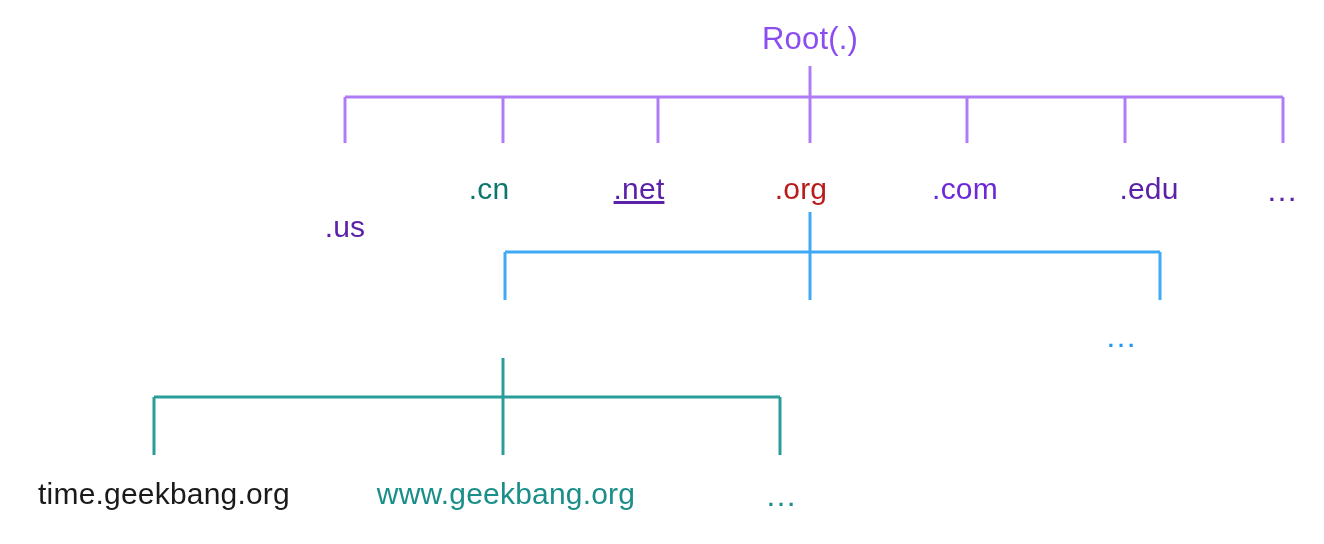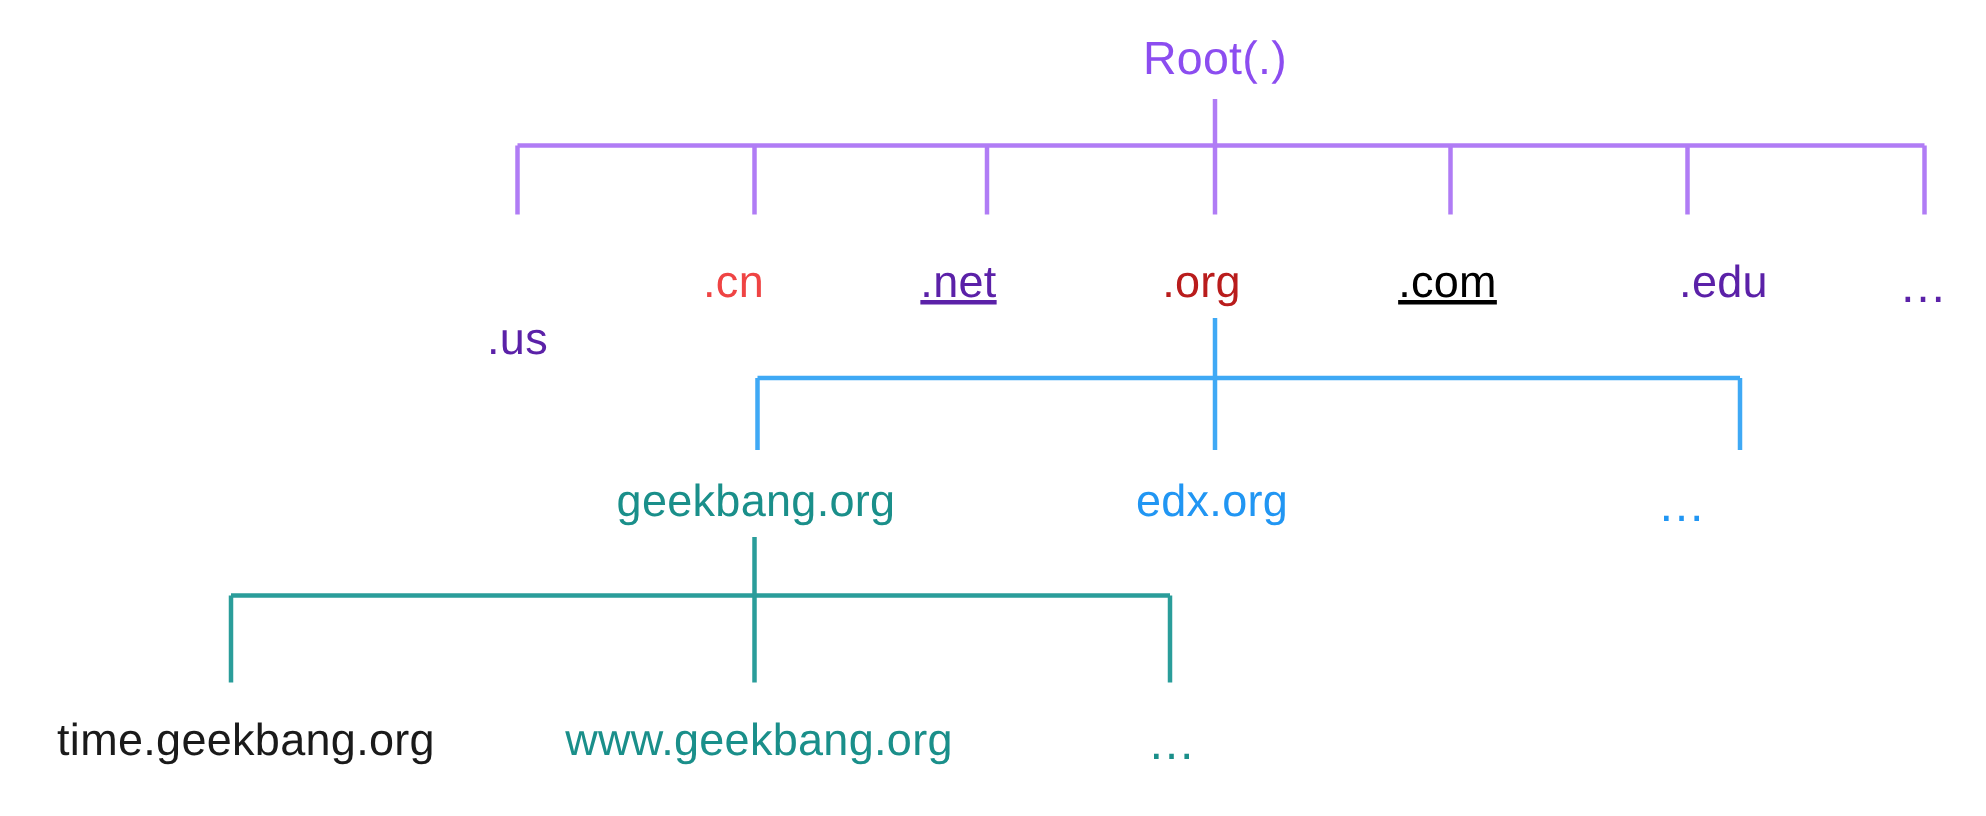--- a/index.html
+++ b/index.html
@@ -63,25 +63,23 @@
       <line x1="810" y1="252" x2="810" y2="300" stroke="#3fa9f5" stroke-width="3" stroke-linecap="butt"></line>
       <line x1="1160" y1="252" x2="1160" y2="300" stroke="#3fa9f5" stroke-width="3" stroke-linecap="butt"></line>
       <line x1="503" y1="358" x2="503" y2="397" stroke="#2a9d9a" stroke-width="3" stroke-linecap="butt"></line>
       <line x1="154" y1="397" x2="780" y2="397" stroke="#2a9d9a" stroke-width="3" stroke-linecap="butt"></line>
       <line x1="154" y1="397" x2="154" y2="455" stroke="#2a9d9a" stroke-width="3" stroke-linecap="butt"></line>
       <line x1="503" y1="397" x2="503" y2="455" stroke="#2a9d9a" stroke-width="3" stroke-linecap="butt"></line>
       <line x1="780" y1="397" x2="780" y2="455" stroke="#2a9d9a" stroke-width="3" stroke-linecap="butt"></line>
     </svg>
 <div class="node root" style="left: 810px; top: 23px; color: rgb(140, 77, 240);">Root(.)</div>
     <div class="node" style="left: 345px; top: 174px; color: rgb(91, 33, 168); margin-top: 38px;">.us</div>
-    <div class="node" style="left: 489px; top: 174px; color: #ef4444;">.cn</div>
+    <div class="node" style="left: 489px; top: 174px; color: #0f766e;">.cn</div>
     <div class="node" style="left: 639px; top: 174px; color: rgb(91, 33, 168); text-decoration: underline;">.net</div>
     <div class="node" style="left: 801px; top: 174px; color: #b91c1c;">.org</div>
-    <div class="node" style="left: 965px; top: 174px; color: #000000; text-decoration: underline;">.com</div>
+    <div class="node" style="left: 965px; top: 174px; color: #6d28d9;">.com</div>
     <div class="node" style="left: 1121px; top: 174px; color: rgb(91, 33, 168); margin-left: 28px;">.edu</div>
     <div class="node ellipsis" style="left: 1283px; top: 174px; color: rgb(91, 33, 168);">…</div>
-    <div class="node" style="left: 504px; top: 320px; color: rgb(26, 143, 138);">geekbang.org</div>
-    <div class="node" style="left: 808px; top: 320px; color: rgb(33, 150, 243);">edx.org</div>
     <div class="node ellipsis" style="left: 1122px; top: 320px; color: rgb(33, 150, 243);">…</div>
     <div class="node" style="left: 164px; top: 479px; color: rgb(26, 26, 26);">time.geekbang.org</div>
     <div class="node" style="left: 506px; top: 479px; color: rgb(26, 143, 138);">www.geekbang.org</div>
     <div class="node ellipsis" style="left: 782px; top: 479px; color: rgb(26, 143, 138);">…</div>
   </div>
 
 </body></html>

